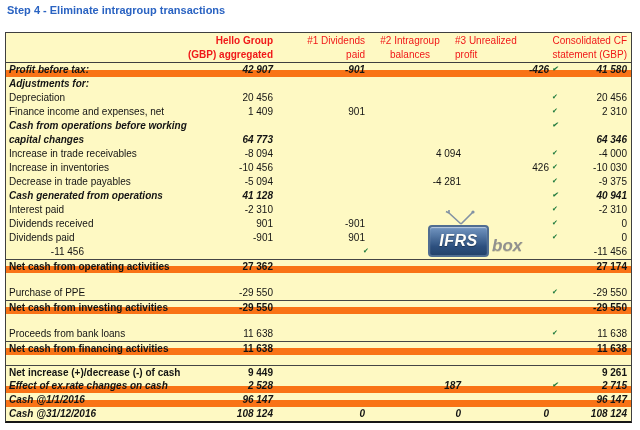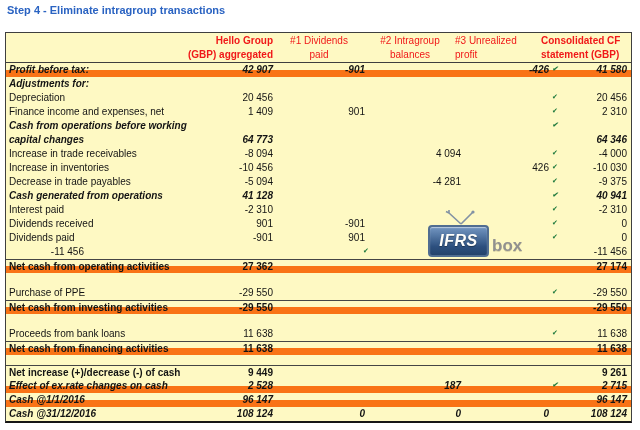--- a/index.html
+++ b/index.html
@@ -33,43 +33,43 @@
   .row.bi { font-weight: bold; font-style: italic; }
   .row.b  { font-weight: bold; }
 
   .tick { color: #1F7A3D; font-size: 7px; line-height: 13px; display: inline-block; transform: translateY(-2px); }
 
   
   .row.header { height: 30px; line-height: 14px; border-bottom: 1px solid #3f3f3f; padding-top: 1px; color: #F01818; }
   .row.header .cell span { display: block; }
   .h-label { width: 100px; }
   .h-agg   { width: 167px; text-align: right; font-weight: bold; }
-  .h-c1    { width: 92px;  text-align: center; }
+  .h-c1    { width: 92px;  text-align: right; }
   .h-c2    { width: 90px;  text-align: center; }
   .h-c3    { width: 86px;  text-align: left; }
-  .h-cons  { flex: 1; padding-right: 4px; font-weight: bold; }
+  .h-cons  { flex: 1; padding-right: 4px; text-align: right; font-weight: normal; }
 
   
   .watermark { position: absolute; left: 428px; top: 210px; z-index: 10; opacity: 0.96; }
   .antenna { display: block; margin-left: 16px; }
   .wm-row { display: flex; align-items: flex-end; }
   .tv {
     width: 61px; height: 32px; border-radius: 4px;
     background: linear-gradient(#6e93c2, #24497c 70%, #1c3c68);
     border: 2px solid #49688f;
     box-shadow: inset 0 1px 1px rgba(255,255,255,.5);
     display: flex; align-items: center; justify-content: center;
   }
   .tv span {
     color: #ffffff; font-weight: bold; font-style: italic;
     font-size: 16px; letter-spacing: .5px;
     text-shadow: 0 1px 1px rgba(0,0,0,.4);
   }
   .wm-box { color: #8d8d8d; font-weight: bold; font-size: 17px; margin-left: 3px; margin-bottom: 1px;
-            text-shadow: 0 1px 0 rgba(0,0,0,.15); }
+            text-shadow: 0 1px 0 rgba(0,0,0,.15); font-style: italic; }
 </style>
 </head>
 <body>
 
 <div class="title">Step 4 - Eliminate intragroup transactions</div>
 
 <div class="sheet">
   <div class="row header">
     <div class="cell h-label"></div>
     <div class="cell h-agg">

